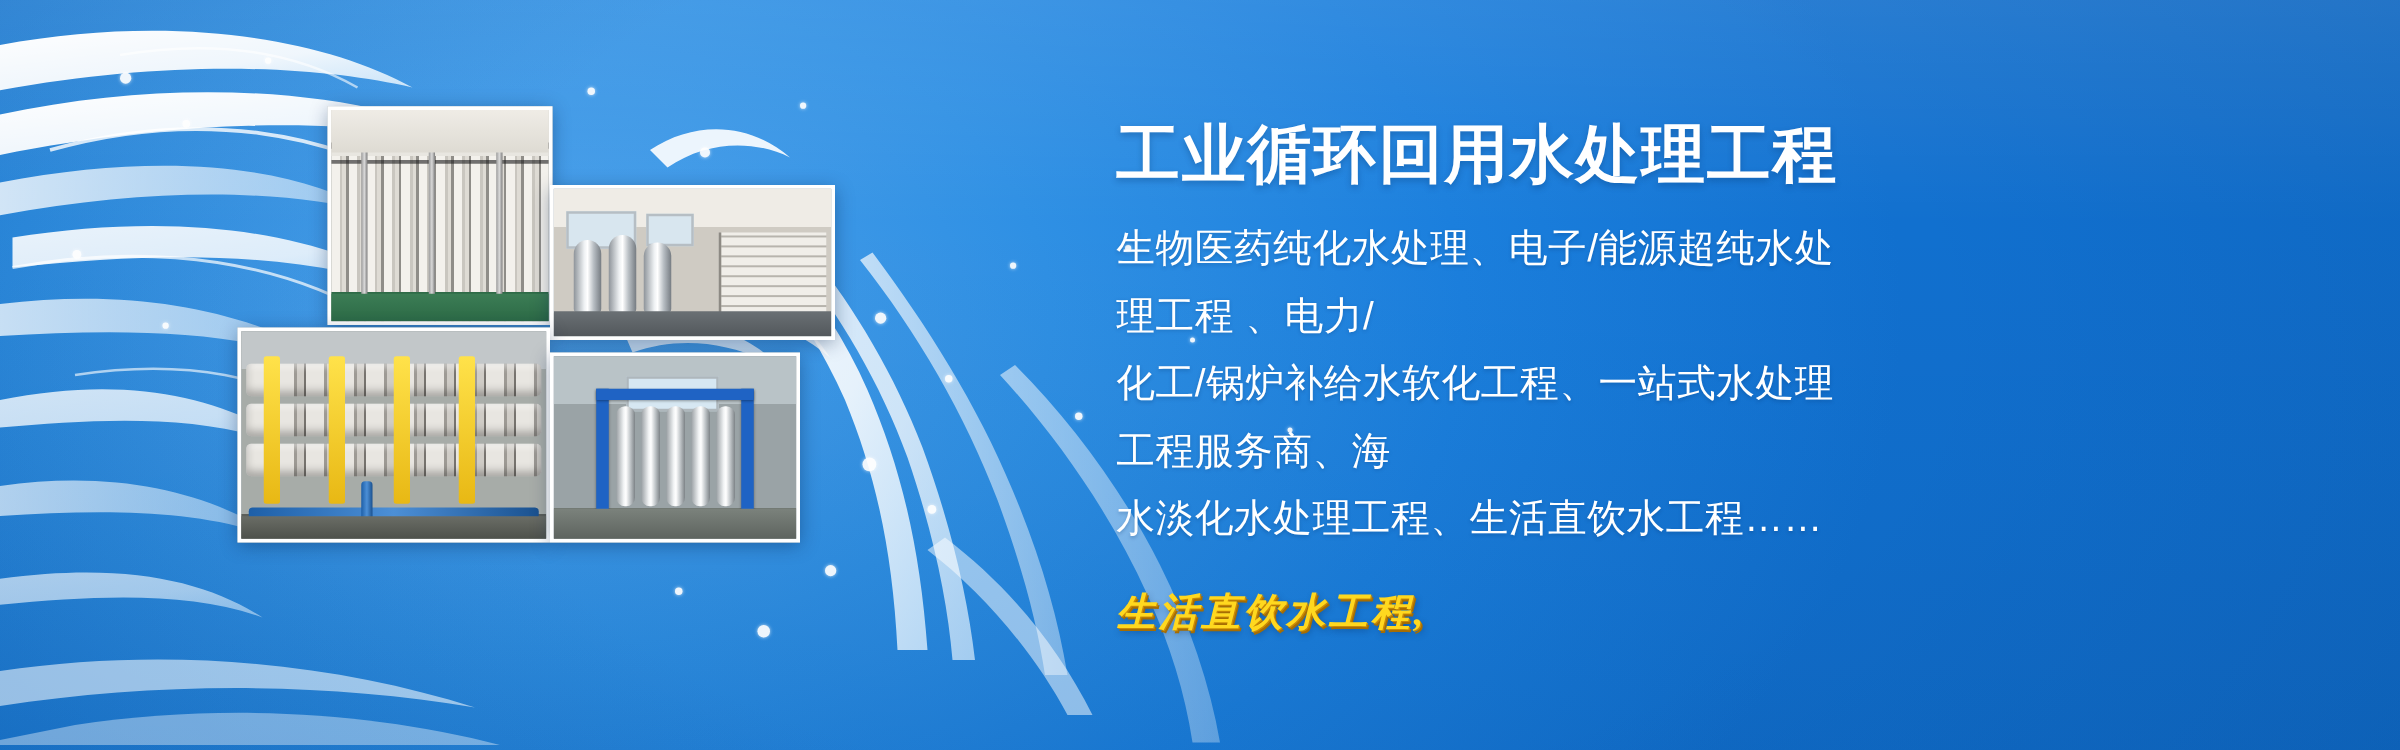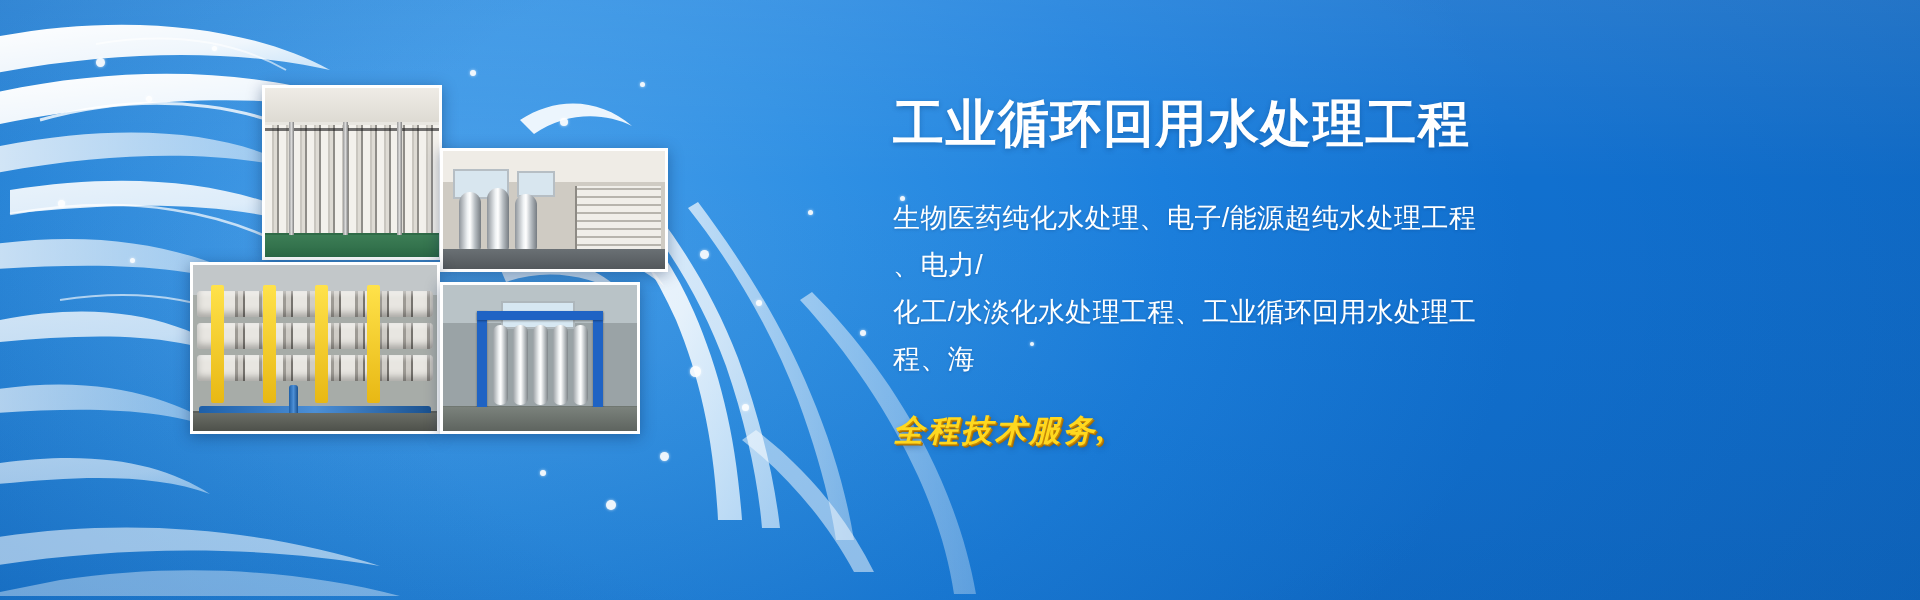--- a/index.html
+++ b/index.html
@@ -170,23 +170,23 @@
     font-weight: 700;
     font-size: 51px;
     line-height: 1.08;
     color: #ffffff;
     letter-spacing: 1.5px;
     white-space: nowrap;
     text-shadow: 0 2px 5px rgba(0,45,100,.30);
   }
 
   .subcopy {
-    margin-top: 44px;
+    margin-top: 21px;
     font-family: "Liberation Sans", "DejaVu Sans", sans-serif;
-    font-size: 27px;
+    font-size: 31px;
     line-height: 1.74;
     color: #ffffff;
     letter-spacing: .4px;
     width: 590px;
     text-shadow: 0 1px 3px rgba(0,45,100,.26);
   }
 
   .slogan {
     margin-top: 26px;
     font-family: "Liberation Serif", "DejaVu Serif", serif;
@@ -331,22 +331,23 @@
     <div class="vessel" style="left:130px;top:40px;  height:80px;"></div>
     <div style="position:absolute;left:0;right:0;bottom:0;height:24px;background:linear-gradient(180deg,#7b827c,#5e645f);"></div>
   </div>
 
   <div class="copy">
 
     <div class="headline">工业循环回用水处理工程</div>
 
     <div class="subcopy">
       <div>生物医药纯化水处理、电子/能源超纯水处理工程 、电力/</div>
-      <div>化工/水淡化水处理工程、工业循环回用水处理工程、海</div>
+      <div>化工/锅炉补给水软化工程、一站式水处理工程服务商、海</div>
+      <div>水淡化水处理工程、生活直饮水工程……</div>
     </div>
 
     <div class="slogan">
-      <span class="l1">全程技术服务,</span>
+      <span class="l1">生活直饮水工程,</span>
     </div>
 
   </div>
 
 </div>
 
 </body></html>

